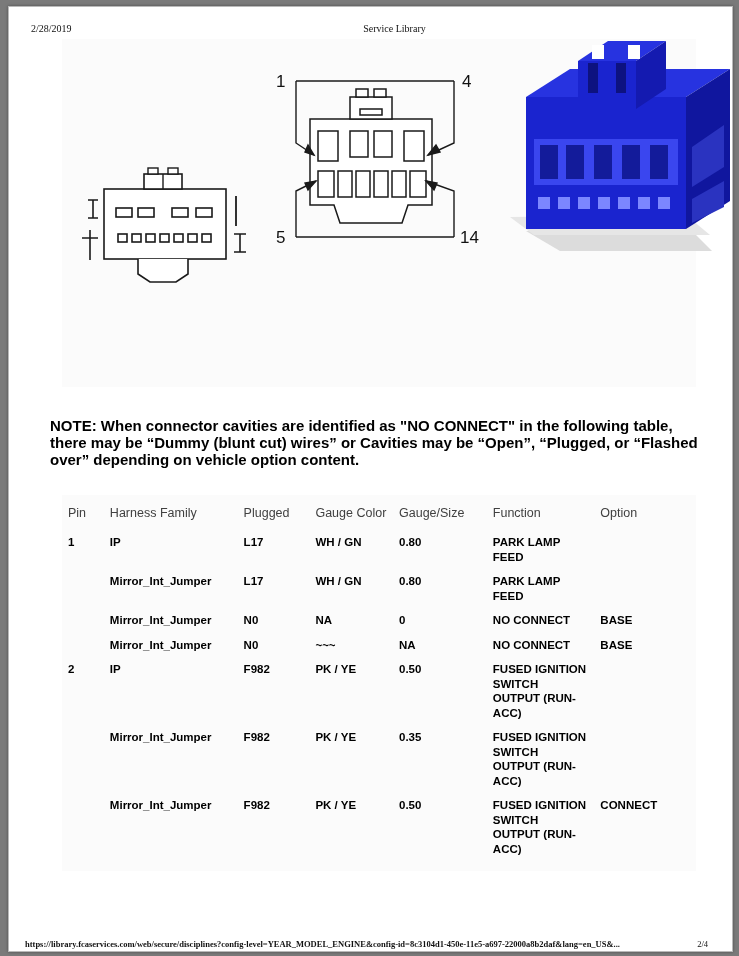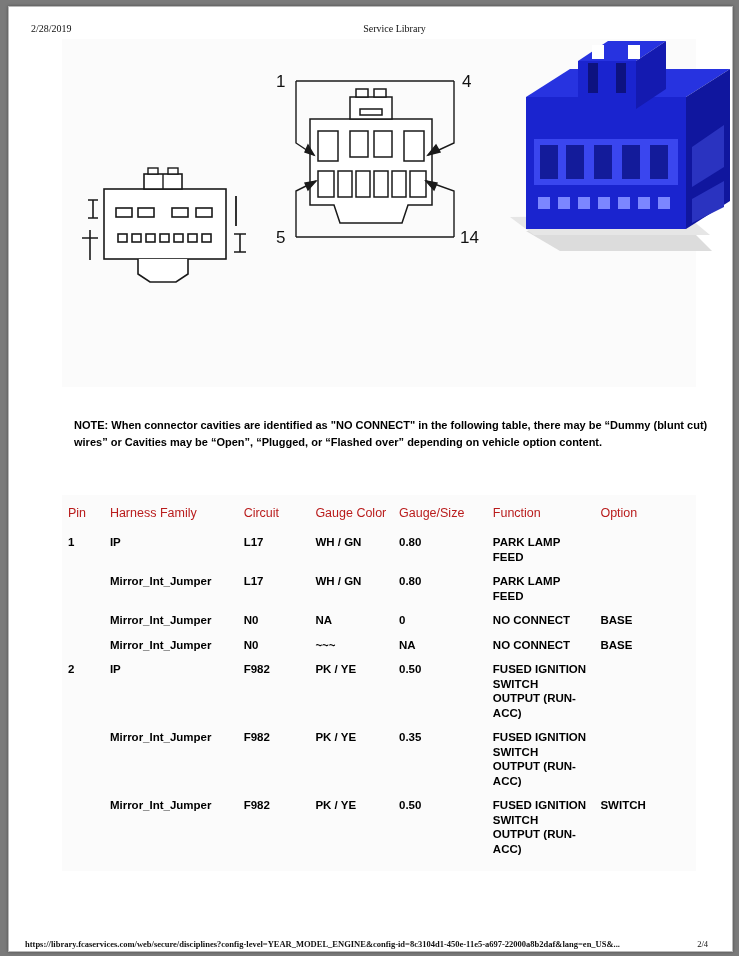--- a/index.html
+++ b/index.html
@@ -66,44 +66,43 @@
     left: 0;
     top: 0;
   }
   
   .note {
     position: absolute;
     left: 41px;
     top: 410px;
     width: 650px;
     font-family: "Liberation Sans", sans-serif;
-    font-size: 11px;
+    font-size: 15px;
     font-weight: bold;
     line-height: 17px;
     color: #000;
-    margin-left: 24px;
   }
   
   .table-wrap {
     position: absolute;
     left: 53px;
     top: 488px;
     width: 634px;
     background: #fbfbfb;
     padding-top: 10px;
     padding-bottom: 10px;
   }
   table.pin-table {
     border-collapse: collapse;
     width: 100%;
     font-family: "Liberation Sans", sans-serif;
     font-size: 11.5px;
   }
   table.pin-table th {
-    color: #b91c1c;
+    color: #404040;
     font-weight: normal;
     font-size: 12.5px;
     text-align: left;
     vertical-align: top;
     padding: 2px 6px 10px 6px;
     line-height: 13px;
   }
   table.pin-table td {
     vertical-align: top;
     padding: 5px 6px 5px 6px;
@@ -289,21 +288,21 @@
   </div>
 
   <div class="note">NOTE: When connector cavities are identified as "NO CONNECT" in the following table, there may be “Dummy (blunt cut) wires” or Cavities may be “Open”, “Plugged, or “Flashed over” depending on vehicle option content.</div>
 
   <div class="table-wrap">
     <table class="pin-table">
       <thead>
         <tr>
           <th class="th-pin">Pin</th>
           <th class="th-family">Harness Family</th>
-          <th class="th-circuit">Circuit</th>
+          <th class="th-circuit">Plugged</th>
           <th class="th-color">Gauge Color</th>
           <th class="th-gauge">Gauge/Size</th>
           <th class="th-func">Function</th>
           <th class="th-option">Option</th>
         </tr>
       </thead>
       <tbody>
         <tr>
           <td class="pin-col">1</td>
           <td>IP</td>
@@ -358,21 +357,21 @@
           <td>FUSED IGNITION SWITCH OUTPUT (RUN-ACC)</td>
           <td></td>
         </tr>
         <tr>
           <td class="pin-col"></td>
           <td>Mirror_Int_Jumper</td>
           <td>F982</td>
           <td>PK / YE</td>
           <td>0.50</td>
           <td>FUSED IGNITION SWITCH OUTPUT (RUN-ACC)</td>
-          <td>SWITCH</td>
+          <td>CONNECT</td>
         </tr>
       </tbody>
     </table>
   </div>
 
   <div class="page-footer">
     <span class="footer-url">https://library.fcaservices.com/web/secure/disciplines?config-level=YEAR_MODEL_ENGINE&amp;config-id=8c3104d1-450e-11e5-a697-22000a8b2daf&amp;lang=en_US&amp;...</span>
     <span class="footer-page">2/4</span>
   </div>
 

